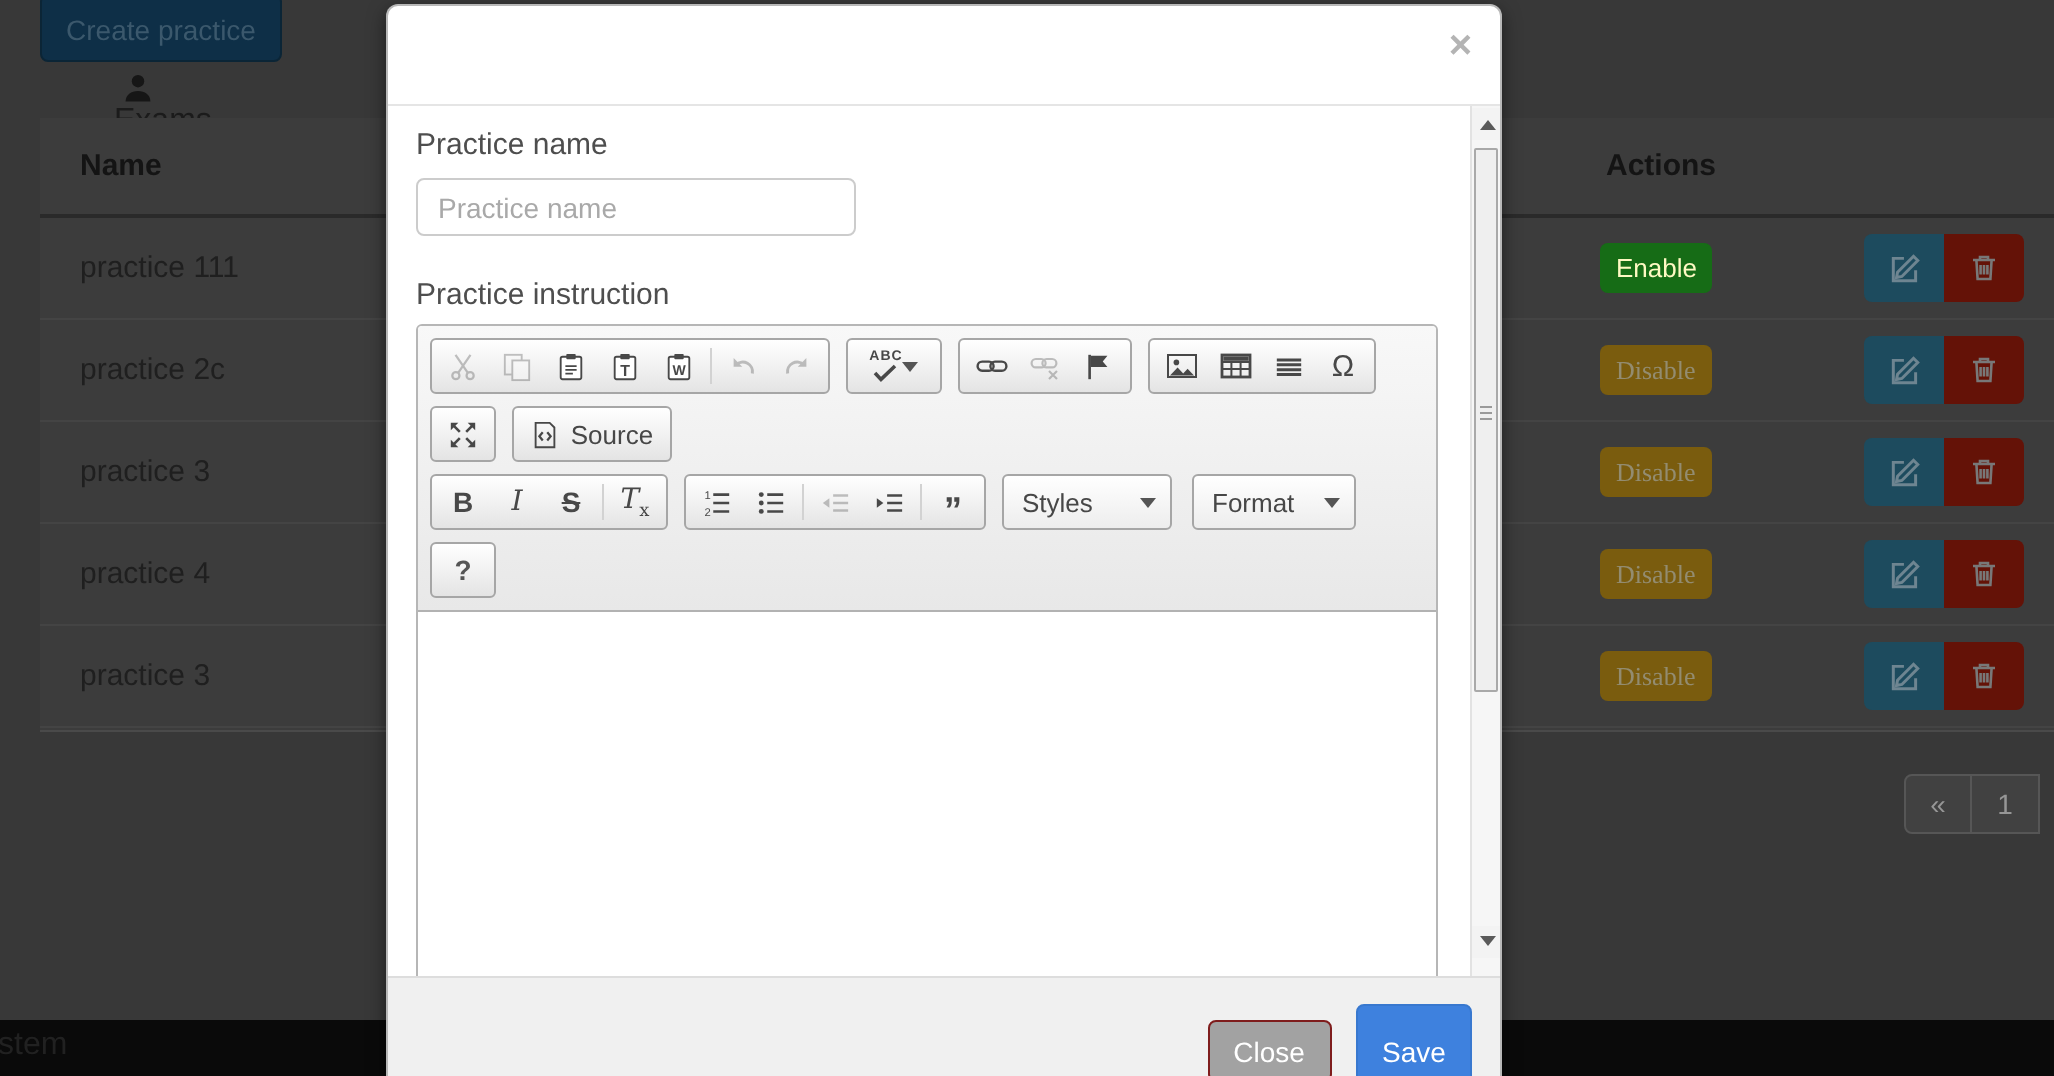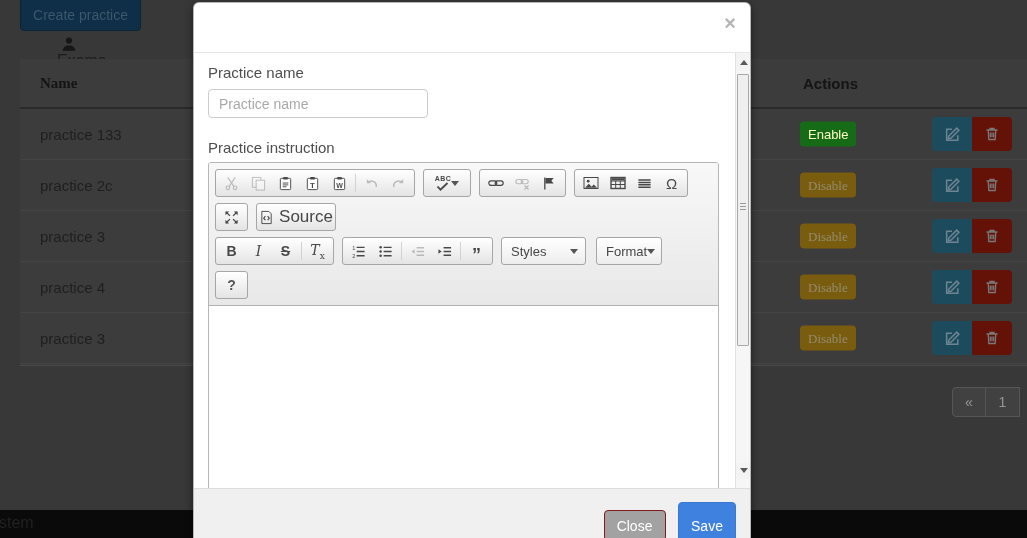--- a/index.html
+++ b/index.html
@@ -11,21 +11,21 @@
   .create-btn{position:absolute;left:20px;top:-3px;width:121px;height:34px;background:#0e2f47;
       border:1px solid #0b2536;border-radius:4px;color:#3b586c;font-size:14px;text-align:center;
       line-height:34px;}
   .nav-row{position:absolute;left:32px;top:36px;display:flex;align-items:center;color:#1c1c1c;flex-direction:column;}
   .nav-row svg{color:#161616;}
   .nav-label{margin-left:25px;font-size:16px;color:#1b1b1b;}
   .panel{position:absolute;left:20px;top:59px;width:1007px;height:307px;background:#3c3c3c;
       border-bottom:1px solid #4a4a4a;}
   .thead{position:relative;height:50px;border-bottom:2px solid #2a2a2a;}
   .th{position:absolute;top:50%;transform:translateY(-50%);font-size:15px;font-weight:bold;color:#141414;}
-  .th-name{left:20px;font-family:Liberation Serif, serif;} .th-actions{left:783px;text-align:center;}
+  .th-name{left:20px;} .th-actions{left:783px;text-align:center;}
   .trow{position:relative;height:51px;border-bottom:1px solid #444444;}
   .r-name{position:absolute;left:20px;top:50%;transform:translateY(-50%);font-size:15px;color:#1f1f1f;}
   .status-btn{position:absolute;left:780px;top:50%;transform:translateY(-50%);min-width:54px;height:25px;
       padding:0 8px;border-radius:4px;font-size:13px;line-height:25px;text-align:center;border:none;}
   .status-btn.enable{background:#166c16;color:#fef9c3;}
   .status-btn.disable{background:#7a5c0e;color:#938c70;font-family:Liberation Serif, serif;}
   .act-group{position:absolute;left:912px;top:50%;transform:translateY(-50%);display:flex;}
   .act{width:40px;height:34px;display:flex;align-items:center;justify-content:center;border:none;}
   .act-edit{background:#1d4b5e;color:#6e8591;border-radius:4px 0 0 4px;}
   .act-del{background:#641207;color:#787878;border-radius:0 4px 4px 0;}
@@ -60,24 +60,24 @@
   .tb-row{display:flex;align-items:center;}
   .grp{display:inline-flex;align-items:center;height:28px;border:1px solid #a6a6a6;border-radius:3px;
       background:linear-gradient(#ffffff,#e4e4e4);margin:0 8px 6px 0;padding:0 2px;}
   .tbtn{width:27px;height:26px;display:flex;align-items:center;justify-content:center;color:#484848;
       background:none;border:none;padding:0;}
   .tbtn.dis{opacity:.32;}
   .sep{width:1px;height:18px;background:#d2d2d2;margin:0 2px;}
   .combo{display:inline-flex;align-items:center;justify-content:space-between;height:28px;
       border:1px solid #a6a6a6;border-radius:3px;background:linear-gradient(#ffffff,#ededed);
       padding:0 7px 0 9px;margin:0 10px 6px 0;font-size:13px;color:#474747;}
-  .combo-styles{width:85px;} .combo-format{width:66px;}
+  .combo-styles{width:85px;} .combo-format{width:82px;}
   .caret{width:0;height:0;border:4px solid transparent;border-top:5px solid #555;margin-top:4px;}
   .btn-source{width:74px;display:inline-flex;align-items:center;justify-content:center;gap:5px;
-      height:26px;font-size:17px;color:#474747;background:none;border:none;}
+      height:26px;font-size:13px;color:#474747;background:none;border:none;}
   .txt-b{font-weight:bold;font-size:14px;}
   .txt-i{font-style:italic;font-size:14px;font-family:"DejaVu Serif",serif;}
   .txt-s{font-weight:bold;font-size:14px;text-decoration:line-through;}
   .txt-tx{font-style:italic;font-size:14px;font-family:"DejaVu Serif",serif;}
   .txt-tx sub{font-size:9px;font-style:normal;}
   .txt-quote{font-size:18px;font-weight:bold;line-height:10px;padding-top:8px;}
   .txt-omega{font-size:15px;}
   .txt-help{font-size:14px;font-weight:bold;color:#555;}
   .spell-btn{width:42px;}
   .spell-stack{display:flex;flex-direction:column;align-items:center;line-height:1;}
@@ -118,21 +118,21 @@
     <span class="nav-label">Exams</span>
   </div>
 
   <div class="panel">
     <div class="thead">
       <span class="th th-name">Name</span>
       <span class="th th-actions">Actions</span>
     </div>
     <div>
     <div class="trow">
-      <span class="r-name">practice 133</span>
+      <span class="r-name">practice 111</span>
       <button class="status-btn enable">Enable</button>
       <div class="act-group">
         <button class="act act-edit">
           <svg width="17" height="17" viewBox="0 0 16 16">
             <g fill="none" stroke="currentColor" stroke-width="1.4">
               <path d="M13 8.6v4.9H2.5V3H7.5"></path>
               <path d="M6.5 11.5L14 4l-2-2-7.5 7.5-.5 2.5z"></path>
             </g>
           </svg>
         </button>

